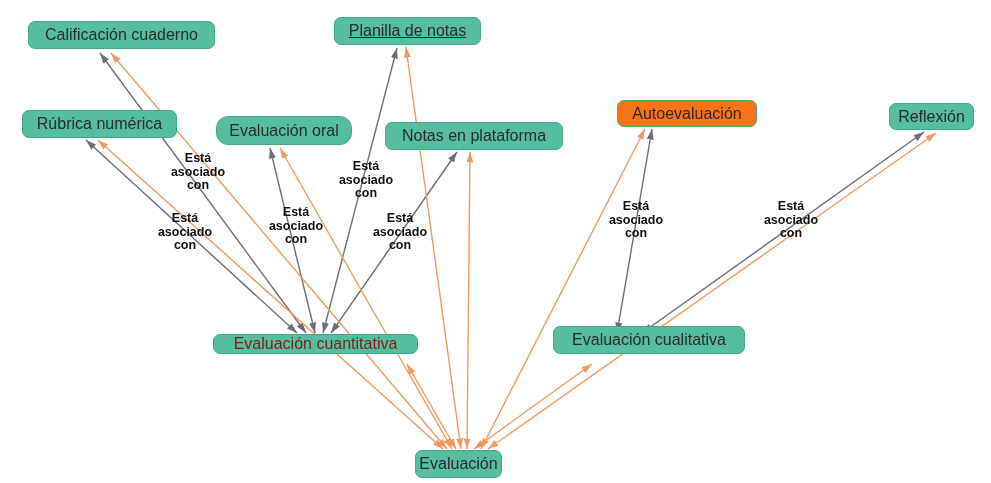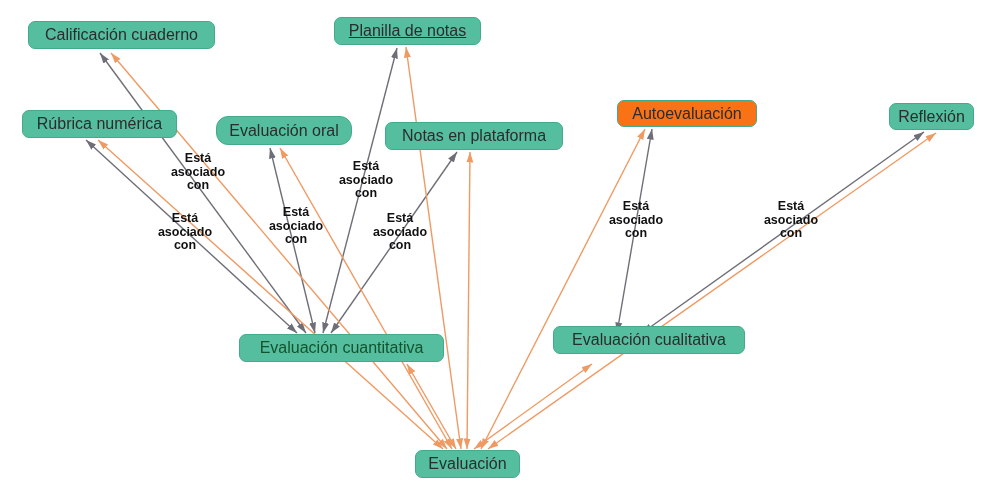--- a/index.html
+++ b/index.html
@@ -110,17 +110,17 @@
         <div>asociado</div>
         <div>con</div>
       </div>
       <div class="node" style="left: 28px; top: 21px; width: 187px; height: 28px; background: rgb(85, 190, 158); border-color: rgb(67, 171, 139); color: rgb(44, 44, 44);">Calificación cuaderno</div>
       <div class="node" style="left: 22px; top: 110px; width: 155px; height: 28px; background: rgb(85, 190, 158); border-color: rgb(67, 171, 139); color: rgb(44, 44, 44);">Rúbrica numérica</div>
       <div class="node" style="left: 216px; top: 116px; width: 136px; height: 29px; background: rgb(85, 190, 158); border-color: rgb(67, 171, 139); color: rgb(44, 44, 44); border-radius: 12px;">Evaluación oral</div>
       <div class="node" style="left: 334px; top: 17px; width: 147px; height: 28px; background: rgb(85, 190, 158); border-color: rgb(67, 171, 139); color: rgb(44, 44, 44); text-decoration: underline;">Planilla de notas</div>
       <div class="node" style="left: 385px; top: 122px; width: 178px; height: 28px; background: rgb(85, 190, 158); border-color: rgb(67, 171, 139); color: rgb(44, 44, 44); text-align: right;">Notas en plataforma</div>
       <div class="node" style="left: 617px; top: 100px; width: 140px; height: 27px; background: #f97316; border-color: rgb(67, 171, 139); color: rgb(44, 44, 44);">Autoevaluación</div>
       <div class="node" style="left: 889px; top: 103px; width: 85px; height: 27px; background: rgb(85, 190, 158); border-color: rgb(67, 171, 139); color: rgb(44, 44, 44);">Reflexión</div>
-      <div class="node" style="left: 213px; top: 334px; width: 205px; height: 28px; background: rgb(85, 190, 158); border-color: rgb(67, 171, 139); color: #14532d; margin-left: 26px;">Evaluación cuantitativa</div>
+      <div class="node" style="left: 213px; top: 334px; width: 205px; height: 20px; background: rgb(85, 190, 158); border-color: rgb(67, 171, 139); color: #7f1d1d;">Evaluación cuantitativa</div>
       <div class="node" style="left: 553px; top: 326px; width: 192px; height: 28px; background: rgb(85, 190, 158); border-color: rgb(67, 171, 139); color: rgb(44, 44, 44);">Evaluación cualitativa</div>
-      <div class="node" style="left: 415px; top: 450px; width: 105px; height: 28px; background: rgb(85, 190, 158); border-color: rgb(67, 171, 139); color: rgb(44, 44, 44);">Evaluación</div>
+      <div class="node" style="left: 415px; top: 450px; width: 87px; height: 28px; background: rgb(85, 190, 158); border-color: rgb(67, 171, 139); color: rgb(44, 44, 44);">Evaluación</div>
     </div>
 </div>
 
 </body></html>

